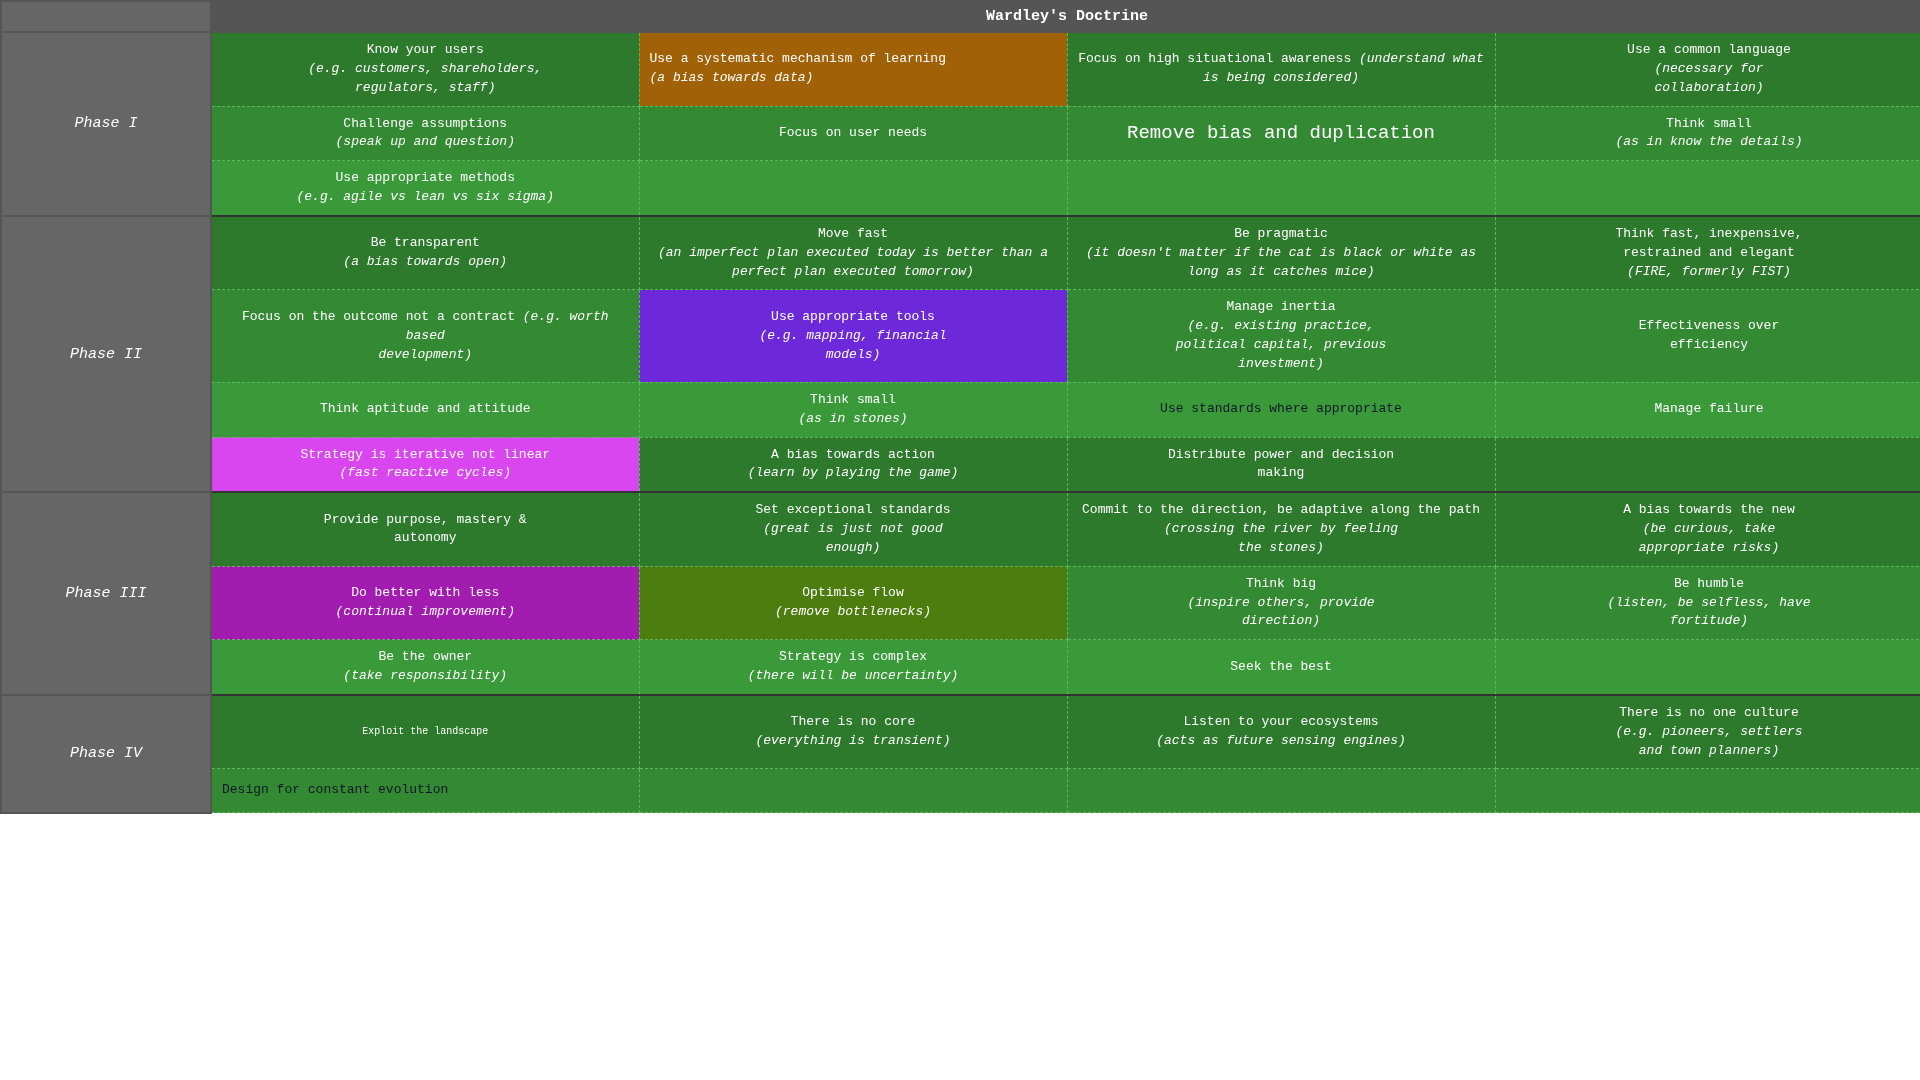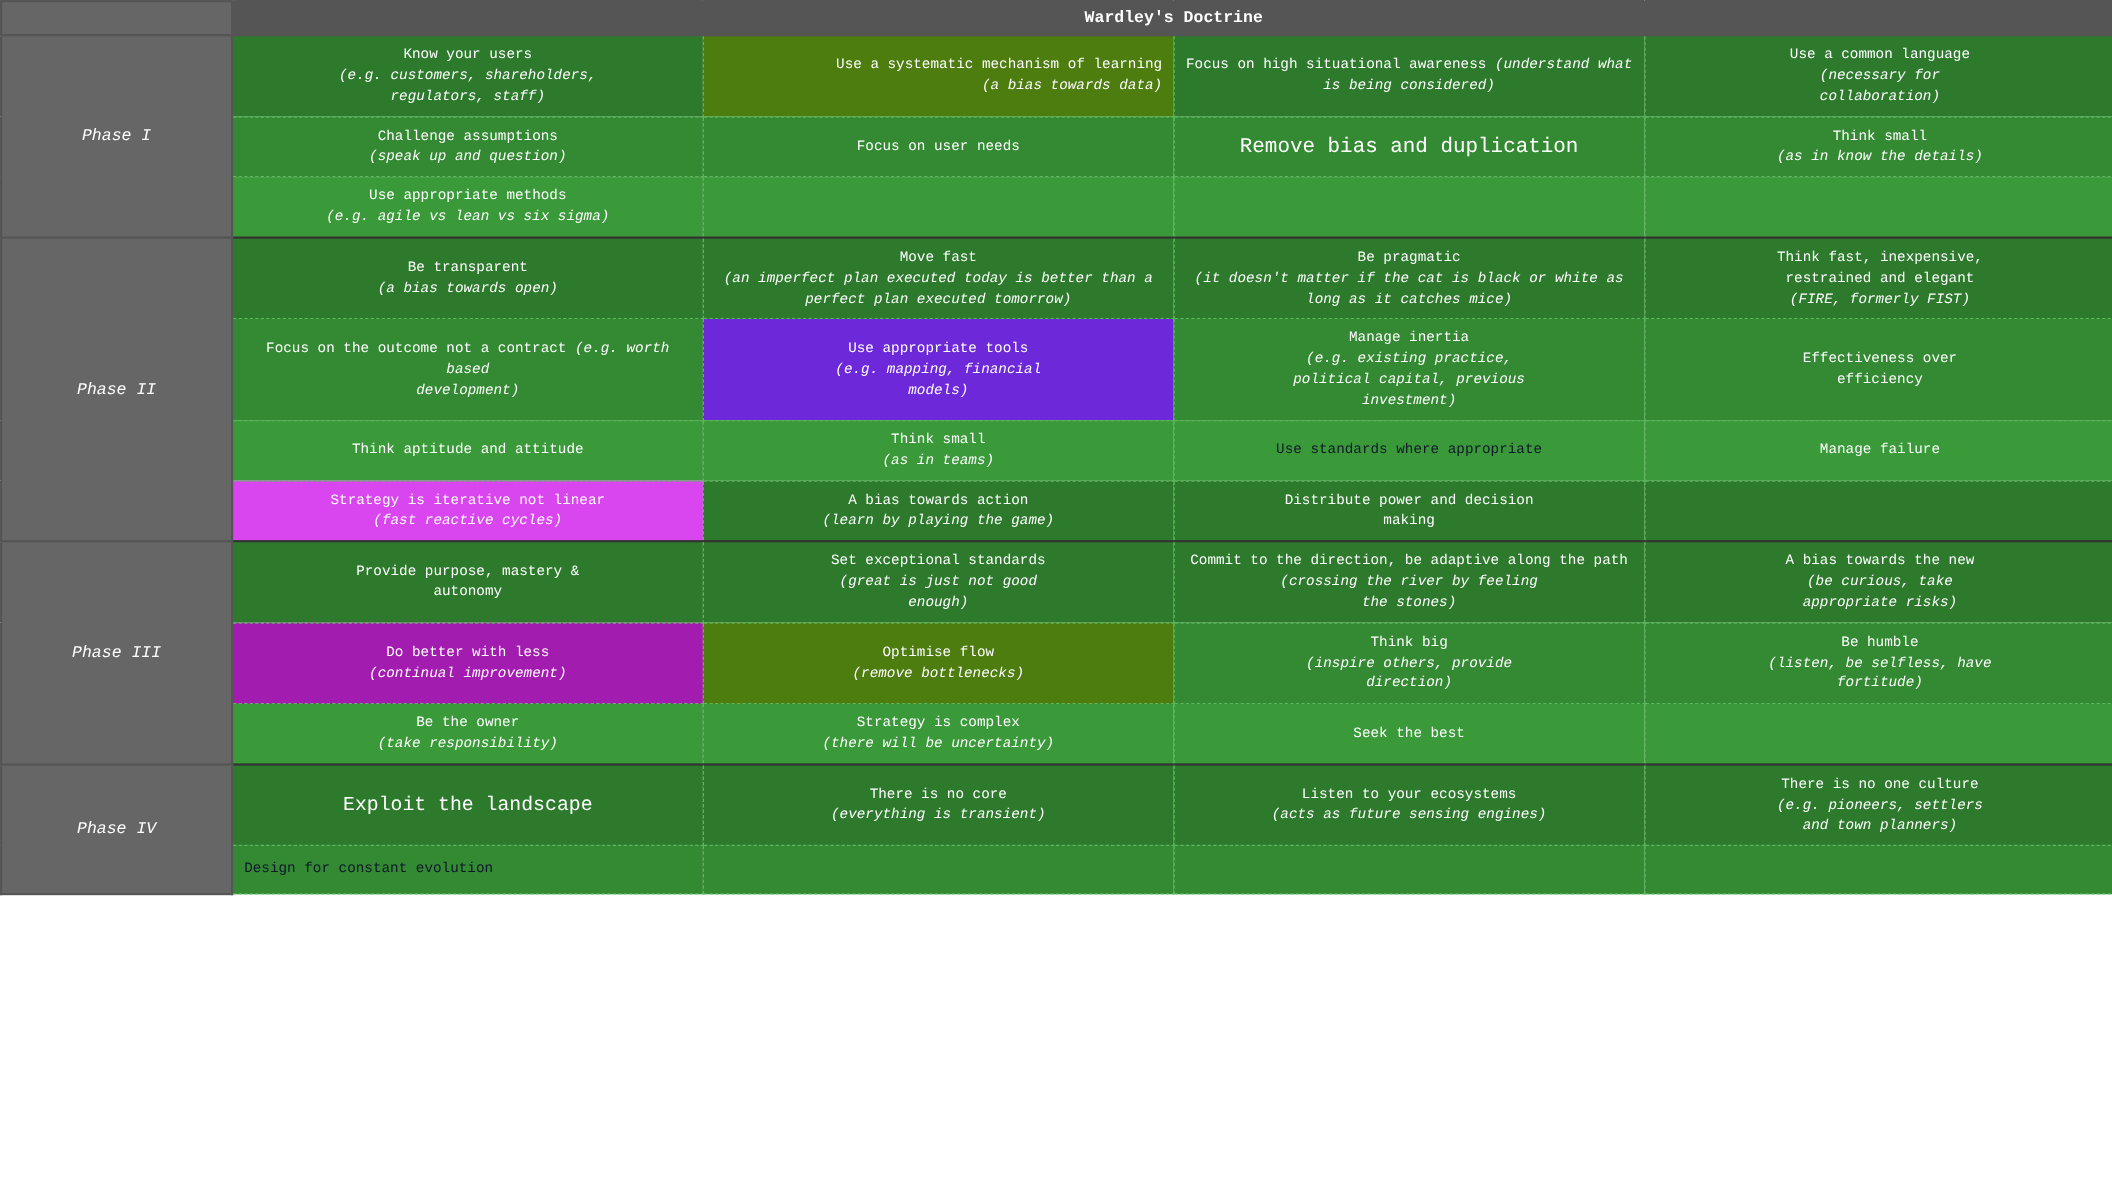--- a/index.html
+++ b/index.html
@@ -68,21 +68,21 @@
       <th colspan="4" class="header-doctrine">
         <span style="font-weight:bold;">Wardley's Doctrine</span>
         <span></span>
       </th>
     </tr>
   </thead>
   <tbody id="table-body">
   <tr>
         <td rowspan="3" class="category-cell">Phase I</td>
         <td style="background: rgb(45, 122, 45); color: rgb(255, 255, 255); border: 1px dashed rgb(90, 184, 90); padding: 8px 10px; text-align: center; vertical-align: middle; font-size: 13px; line-height: 1.45;">Know your users<br><em>(e.g. customers, shareholders,<br>regulators, staff)</em></td>
-        <td style="background: #4d7c0f; color: rgb(255, 255, 255); border: 1px dashed rgb(90, 184, 90); padding: 8px 10px; text-align: right; vertical-align: middle; font-size: 13px; line-height: 1.45;">Use a systematic mechanism of learning<br><em>(a bias towards data)</em></td>
+        <td style="background: #a16207; color: rgb(255, 255, 255); border: 1px dashed rgb(90, 184, 90); padding: 8px 10px; text-align: left; vertical-align: middle; font-size: 13px; line-height: 1.45;">Use a systematic mechanism of learning<br><em>(a bias towards data)</em></td>
         <td style="background: rgb(45, 122, 45); color: rgb(255, 255, 255); border: 1px dashed rgb(90, 184, 90); padding: 8px 10px; text-align: center; vertical-align: middle; font-size: 13px; line-height: 1.45;">Focus on high situational awareness <em>(understand what is being considered)</em></td>
         <td style="background: rgb(45, 122, 45); color: rgb(255, 255, 255); border: 1px dashed rgb(90, 184, 90); padding: 8px 10px; text-align: center; vertical-align: middle; font-size: 13px; line-height: 1.45;">Use a common language<br><em>(necessary for<br>collaboration)</em></td>
       </tr>
       <tr>
         <td style="background: rgb(51, 138, 51); color: rgb(255, 255, 255); border: 1px dashed rgb(90, 184, 90); padding: 8px 10px; text-align: center; vertical-align: middle; font-size: 13px; line-height: 1.45;">Challenge assumptions<br><em>(speak up and question)</em></td>
         <td style="background: rgb(51, 138, 51); color: rgb(255, 255, 255); border: 1px dashed rgb(90, 184, 90); padding: 8px 10px; text-align: center; vertical-align: middle; font-size: 13px; line-height: 1.45;">Focus on user needs</td>
         <td style="background: rgb(51, 138, 51); color: rgb(255, 255, 255); border: 1px dashed rgb(90, 184, 90); padding: 10px 10px; text-align: center; vertical-align: middle; font-size: 19px; line-height: 1.45;">Remove bias and duplication</td>
         <td style="background: rgb(51, 138, 51); color: rgb(255, 255, 255); border: 1px dashed rgb(90, 184, 90); padding: 8px 10px; text-align: center; vertical-align: middle; font-size: 13px; line-height: 1.45;">Think small<br><em>(as in know the details)</em></td>
       </tr>
       <tr>
@@ -99,21 +99,21 @@
         <td style="background: rgb(45, 122, 45); color: rgb(255, 255, 255); border-width: 2px 1px 1px; border-style: solid dashed dashed; border-color: rgb(51, 51, 51) rgb(90, 184, 90) rgb(90, 184, 90); border-image: initial; padding: 8px 10px; text-align: center; vertical-align: middle; font-size: 13px; line-height: 1.45;">Think fast, inexpensive,<br>restrained and elegant<br><em>(FIRE, formerly FIST)</em></td>
       </tr>
       <tr>
         <td style="background: rgb(51, 138, 51); color: rgb(255, 255, 255); border: 1px dashed rgb(90, 184, 90); padding: 8px 10px; text-align: center; vertical-align: middle; font-size: 13px; line-height: 1.45;">Focus on the outcome not a contract <em>(e.g. worth based<br>development)</em></td>
         <td style="background: #6d28d9; color: rgb(255, 255, 255); border: 1px dashed rgb(90, 184, 90); padding: 8px 10px; text-align: center; vertical-align: middle; font-size: 13px; line-height: 1.45;">Use appropriate tools<br><em>(e.g. mapping, financial<br>models)</em></td>
         <td style="background: rgb(51, 138, 51); color: rgb(255, 255, 255); border: 1px dashed rgb(90, 184, 90); padding: 8px 10px; text-align: center; vertical-align: middle; font-size: 13px; line-height: 1.45;">Manage inertia<br><em>(e.g. existing practice,<br>political capital, previous<br>investment)</em></td>
         <td style="background: rgb(51, 138, 51); color: rgb(255, 255, 255); border: 1px dashed rgb(90, 184, 90); padding: 8px 10px; text-align: center; vertical-align: middle; font-size: 13px; line-height: 1.45;">Effectiveness over<br>efficiency</td>
       </tr>
       <tr>
         <td style="background: rgb(58, 154, 58); color: rgb(255, 255, 255); border: 1px dashed rgb(90, 184, 90); padding: 8px 10px; text-align: center; vertical-align: middle; font-size: 13px; line-height: 1.45;">Think aptitude and attitude</td>
-        <td style="background: rgb(58, 154, 58); color: rgb(255, 255, 255); border: 1px dashed rgb(90, 184, 90); padding: 8px 10px; text-align: center; vertical-align: middle; font-size: 13px; line-height: 1.45;">Think small<br><em>(as in teams)</em></td>
+        <td style="background: rgb(58, 154, 58); color: rgb(255, 255, 255); border: 1px dashed rgb(90, 184, 90); padding: 8px 10px; text-align: center; vertical-align: middle; font-size: 13px; line-height: 1.45;">Think small<br><em>(as in stones)</em></td>
         <td style="background: rgb(58, 154, 58); color: #0f172a; border: 1px dashed rgb(90, 184, 90); padding: 8px 10px; text-align: center; vertical-align: middle; font-size: 13px; line-height: 1.45;">Use standards where appropriate</td>
         <td style="background: rgb(58, 154, 58); color: rgb(255, 255, 255); border: 1px dashed rgb(90, 184, 90); padding: 8px 10px; text-align: center; vertical-align: middle; font-size: 13px; line-height: 1.45;">Manage failure</td>
       </tr>
       <tr>
         <td style="background: #d946ef; color: rgb(255, 255, 255); border: 1px dashed rgb(90, 184, 90); padding: 8px 10px; text-align: center; vertical-align: middle; font-size: 13px; line-height: 1.45;">Strategy is iterative not linear<br><em>(fast reactive cycles)</em></td>
         <td style="background: rgb(45, 122, 45); color: rgb(255, 255, 255); border: 1px dashed rgb(90, 184, 90); padding: 8px 10px; text-align: center; vertical-align: middle; font-size: 13px; line-height: 1.45;">A bias towards action<br><em>(learn by playing the game)</em></td>
         <td style="background: rgb(45, 122, 45); color: rgb(255, 255, 255); border: 1px dashed rgb(90, 184, 90); padding: 8px 10px; text-align: center; vertical-align: middle; font-size: 13px; line-height: 1.45;">Distribute power and decision<br>making</td>
         <td style="background: rgb(45, 122, 45); color: rgb(255, 255, 255); border: 1px dashed rgb(90, 184, 90); padding: 8px 10px; text-align: center; vertical-align: middle; font-size: 13px; line-height: 1.45;"></td>
       </tr>
       <tr>
@@ -130,21 +130,21 @@
         <td style="background: rgb(51, 138, 51); color: rgb(255, 255, 255); border: 1px dashed rgb(90, 184, 90); padding: 8px 10px; text-align: center; vertical-align: middle; font-size: 13px; line-height: 1.45;">Be humble<br><em>(listen, be selfless, have<br>fortitude)</em></td>
       </tr>
       <tr>
         <td style="background: rgb(58, 154, 58); color: rgb(255, 255, 255); border: 1px dashed rgb(90, 184, 90); padding: 8px 10px; text-align: center; vertical-align: middle; font-size: 13px; line-height: 1.45;">Be the owner<br><em>(take responsibility)</em></td>
         <td style="background: rgb(58, 154, 58); color: rgb(255, 255, 255); border: 1px dashed rgb(90, 184, 90); padding: 8px 10px; text-align: center; vertical-align: middle; font-size: 13px; line-height: 1.45;">Strategy is complex<br><em>(there will be uncertainty)</em></td>
         <td style="background: rgb(58, 154, 58); color: rgb(255, 255, 255); border: 1px dashed rgb(90, 184, 90); padding: 8px 10px; text-align: center; vertical-align: middle; font-size: 13px; line-height: 1.45;">Seek the best</td>
         <td style="background: rgb(58, 154, 58); color: rgb(255, 255, 255); border: 1px dashed rgb(90, 184, 90); padding: 8px 10px; text-align: center; vertical-align: middle; font-size: 13px; line-height: 1.45;"></td>
       </tr>
       <tr>
         <td rowspan="2" class="category-cell" style="border-top: 2px solid rgb(51, 51, 51);">Phase IV</td>
-        <td style="background: rgb(45, 122, 45); color: rgb(255, 255, 255); border-width: 2px 1px 1px; border-style: solid dashed dashed; border-color: rgb(51, 51, 51) rgb(90, 184, 90) rgb(90, 184, 90); border-image: initial; padding: 8px 27px; text-align: center; vertical-align: middle; font-size: 18px; line-height: 1.45;">Exploit the landscape</td>
+        <td style="background: rgb(45, 122, 45); color: rgb(255, 255, 255); border-width: 2px 1px 1px; border-style: solid dashed dashed; border-color: rgb(51, 51, 51) rgb(90, 184, 90) rgb(90, 184, 90); border-image: initial; padding: 8px 27px; text-align: center; vertical-align: middle; font-size: 10px; line-height: 1.45;">Exploit the landscape</td>
         <td style="background: rgb(45, 122, 45); color: rgb(255, 255, 255); border-width: 2px 1px 1px; border-style: solid dashed dashed; border-color: rgb(51, 51, 51) rgb(90, 184, 90) rgb(90, 184, 90); border-image: initial; padding: 8px 10px; text-align: center; vertical-align: middle; font-size: 13px; line-height: 1.45;">There is no core<br><em>(everything is transient)</em></td>
         <td style="background: rgb(45, 122, 45); color: rgb(255, 255, 255); border-width: 2px 1px 1px; border-style: solid dashed dashed; border-color: rgb(51, 51, 51) rgb(90, 184, 90) rgb(90, 184, 90); border-image: initial; padding: 8px 10px; text-align: center; vertical-align: middle; font-size: 13px; line-height: 1.45;">Listen to your ecosystems<br><em>(acts as future sensing engines)</em></td>
         <td style="background: rgb(45, 122, 45); color: rgb(255, 255, 255); border-width: 2px 1px 1px; border-style: solid dashed dashed; border-color: rgb(51, 51, 51) rgb(90, 184, 90) rgb(90, 184, 90); border-image: initial; padding: 8px 10px; text-align: center; vertical-align: middle; font-size: 13px; line-height: 1.45;">There is no one culture<br><em>(e.g. pioneers, settlers<br>and town planners)</em></td>
       </tr>
       <tr>
         <td style="background: rgb(51, 138, 51); color: #0f172a; border: 1px dashed rgb(90, 184, 90); padding: 12px 10px; text-align: left; vertical-align: middle; font-size: 13px; line-height: 1.45;">Design for constant evolution</td>
         <td style="background: rgb(51, 138, 51); color: rgb(255, 255, 255); border: 1px dashed rgb(90, 184, 90); padding: 8px 10px; text-align: center; vertical-align: middle; font-size: 13px; line-height: 1.45;"></td>
         <td style="background: rgb(51, 138, 51); color: rgb(255, 255, 255); border: 1px dashed rgb(90, 184, 90); padding: 8px 10px; text-align: center; vertical-align: middle; font-size: 13px; line-height: 1.45;"></td>
         <td style="background: rgb(51, 138, 51); color: rgb(255, 255, 255); border: 1px dashed rgb(90, 184, 90); padding: 8px 10px; text-align: center; vertical-align: middle; font-size: 13px; line-height: 1.45;"></td>
       </tr>

